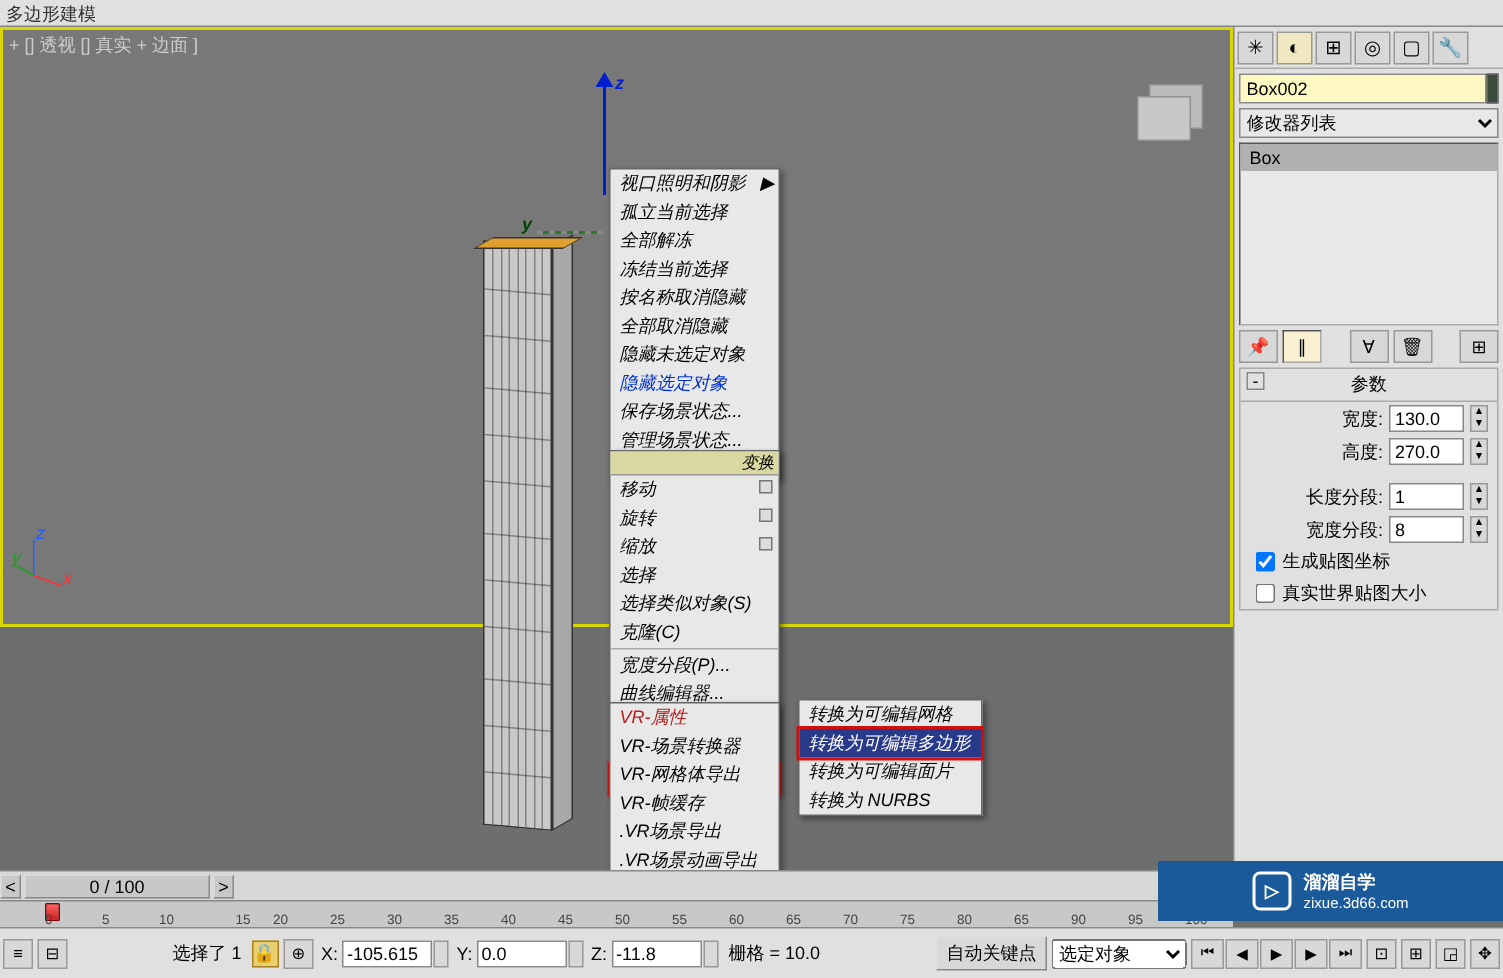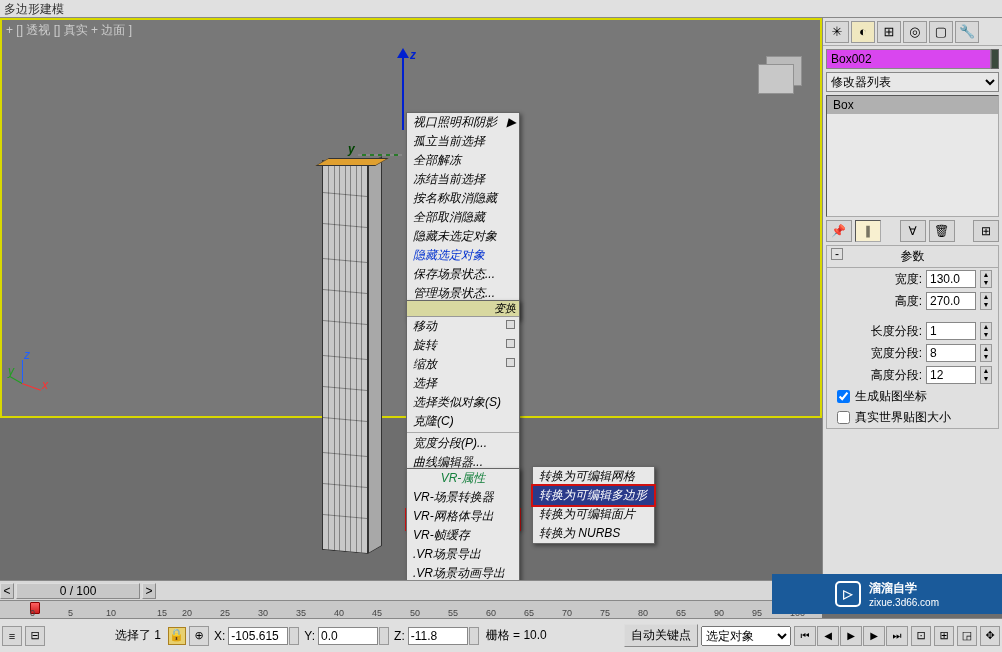--- a/index.html
+++ b/index.html
@@ -40,29 +40,29 @@
 .cm-mid { left: 406px; top: 300px; width: 114px; }
 .cm-bot { left: 406px; top: 468px; width: 114px; }
 .cm-sub { left: 532px; top: 466px; width: 123px; }
 .cm-header { text-align: right; background: #d8d8a0; border-bottom: 1px solid #999; padding: 0 3px; font-size: 11px; }
 .cm-item { padding: 1px 6px; cursor: default; white-space: nowrap; position: relative; }
 .cm-item.sep { height: 1px; background: #aaa; margin: 1px 0; padding: 0; }
 .cm-item .arrow { position: absolute; right: 3px; top: 2px; }
 .cm-item .sq { position: absolute; right: 4px; top: 3px; width: 9px; height: 9px; border: 1px solid #777; background: #ddd; }
 .cm-item.hl { background: #2a3a8a; color: #fff; }
 .cm-item.blue { color: #0030d0; }
-.cm-item.gray { color: #15803d; text-align: center; }
+.cm-item.gray { color: #b91c1c; }
 .cm-sub .hl2 { outline: 2px solid #d01010; }
 .cm-mid .hl2 { outline: 2px solid #d01010; }
 
 .right-panel { position: absolute; right: 0; top: 18px; width: 180px; height: 560px; background: #e0e0e0; border-left: 1px solid #888; }
 .tool-row { height: 28px; display: flex; align-items: center; padding: 2px; gap: 2px; border-bottom: 1px solid #aaa; }
 .tool-icon { width: 24px; height: 22px; background: #d8d8d8; border: 1px solid #999; display: inline-flex; align-items: center; justify-content: center; font-size: 13px; }
 .name-input { margin: 3px; display: flex; }
-.name-input input { flex: 1; height: 20px; padding: 1px 4px; border: 1px solid #888; background: #d946ef; }
+.name-input input { flex: 1; height: 20px; padding: 1px 4px; border: 1px solid #888; background: #fef9c3; }
 .name-input .colorbox { width: 24px; height: 20px; background: #3a4a3c; border: 1px solid #666; }
 .mod-select { margin: 2px 3px; }
 .mod-select select { width: 100%; height: 20px; border: 1px solid #888; background: #e8e8e8; }
 .mod-stack { margin: 3px; height: 122px; background: #e8e8e8; border: 1px inset #aaa; }
 .mod-stack .stack-item { padding: 2px 6px; background: #b0b0b0; }
 .mod-buttons { margin: 2px 3px; display: flex; gap: 3px; }
 .mod-buttons .mb { width: 26px; height: 22px; background: #d8d8d8; border: 1px solid #999; display: inline-flex; align-items: center; justify-content: center; }
 .mod-buttons .mb.active { background: #f8f0d0; border: 1px inset #aaa; }
 .mod-buttons .spacer { flex: 1; }
 
@@ -256,28 +256,20 @@
         <label>长度分段:</label>
         <input value="1" style="">
         <div class="spin">
           <div>▲</div>
           <div>▼</div>
         </div>
       </div>
     <div class="param-row">
         <label>宽度分段:</label>
         <input value="8" style="">
-        <div class="spin">
-          <div>▲</div>
-          <div>▼</div>
-        </div>
-      </div>
-    <div class="param-row">
-        <label>高度分段:</label>
-        <input value="12" style="">
         <div class="spin">
           <div>▲</div>
           <div>▼</div>
         </div>
       </div>
     <div class="param-check">
         <input type="checkbox" checked="" style="">
         <span>生成贴图坐标</span>
       </div>
     <div class="param-check">

